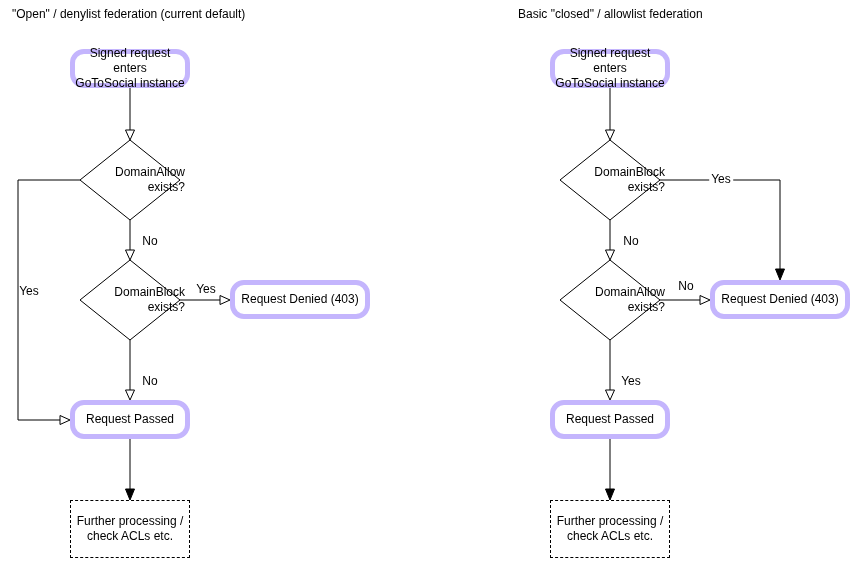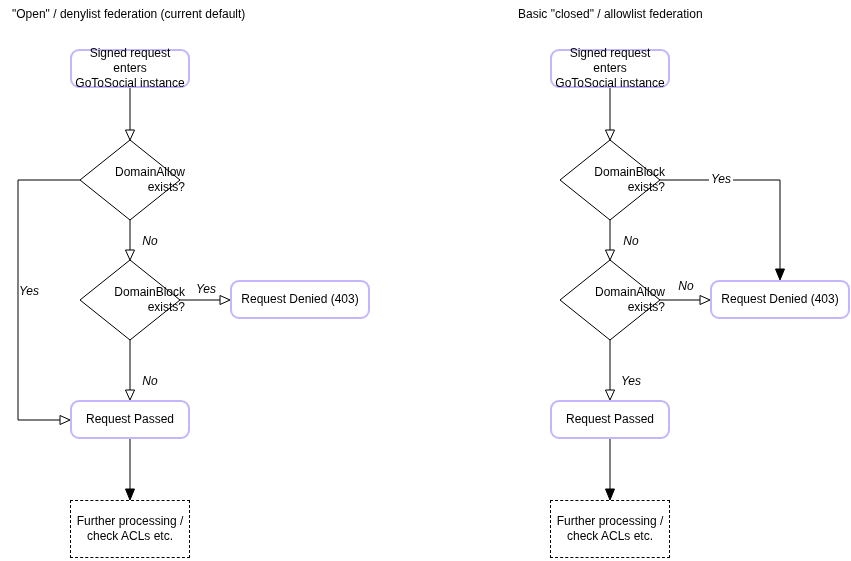--- a/index.html
+++ b/index.html
@@ -23,36 +23,35 @@
     position: absolute;
     display: flex;
     align-items: center;
     justify-content: center;
     text-align: center;
     white-space: pre-line;
     line-height: 15px;
     box-sizing: border-box;
     background: #ffffff;
   }
-  .rounded { border: 2px solid #c4b5fd; border-radius: 9px; }
+  .rounded { border: 5px solid #c4b5fd; border-radius: 14px; }
   .dashed  { border: 1px dashed #000000; }
   .diamond-text {
     position: absolute;
     transform: translate(-50%, -50%);
     text-align: right;
     white-space: pre-line;
     line-height: 15px;
     width: 110px;
   }
   .edge-label {
     position: absolute;
     transform: translate(-50%, -50%);
     line-height: 14px;
     white-space: nowrap;
-    font-style: italic;
   }
   .edge-label.on-line { background: #ffffff; padding: 0 2px; }
   svg { display: block; }
 </style>
 </head>
 <body>
 
 <div class="canvas">
 
   <svg class="layer" width="851" height="561" viewBox="0 0 851 561">

